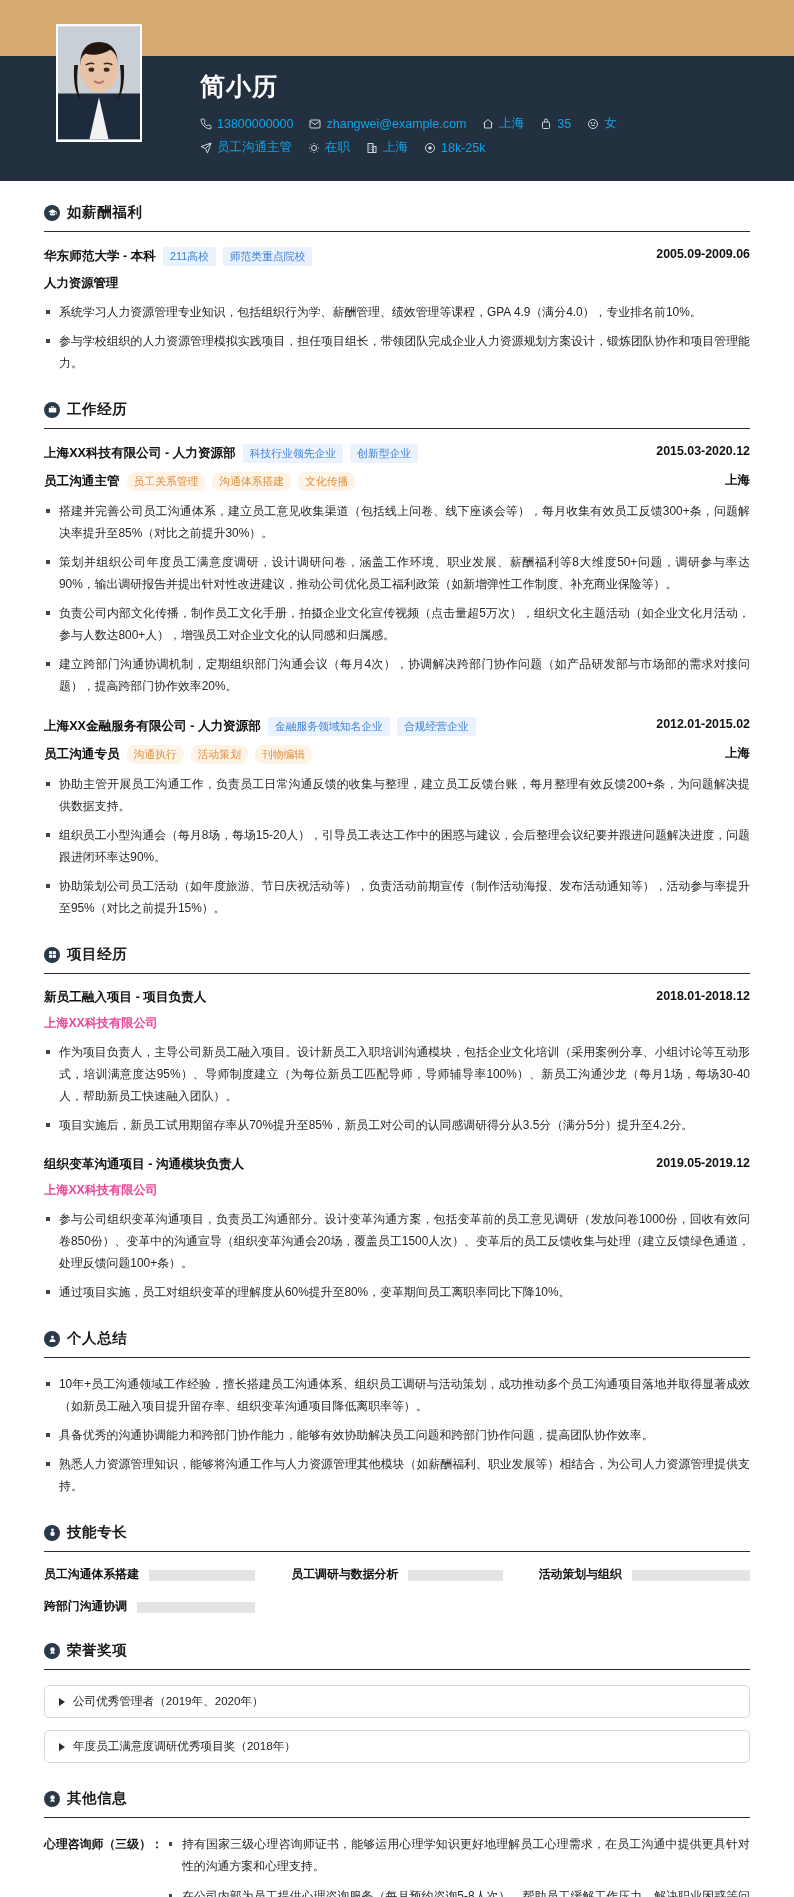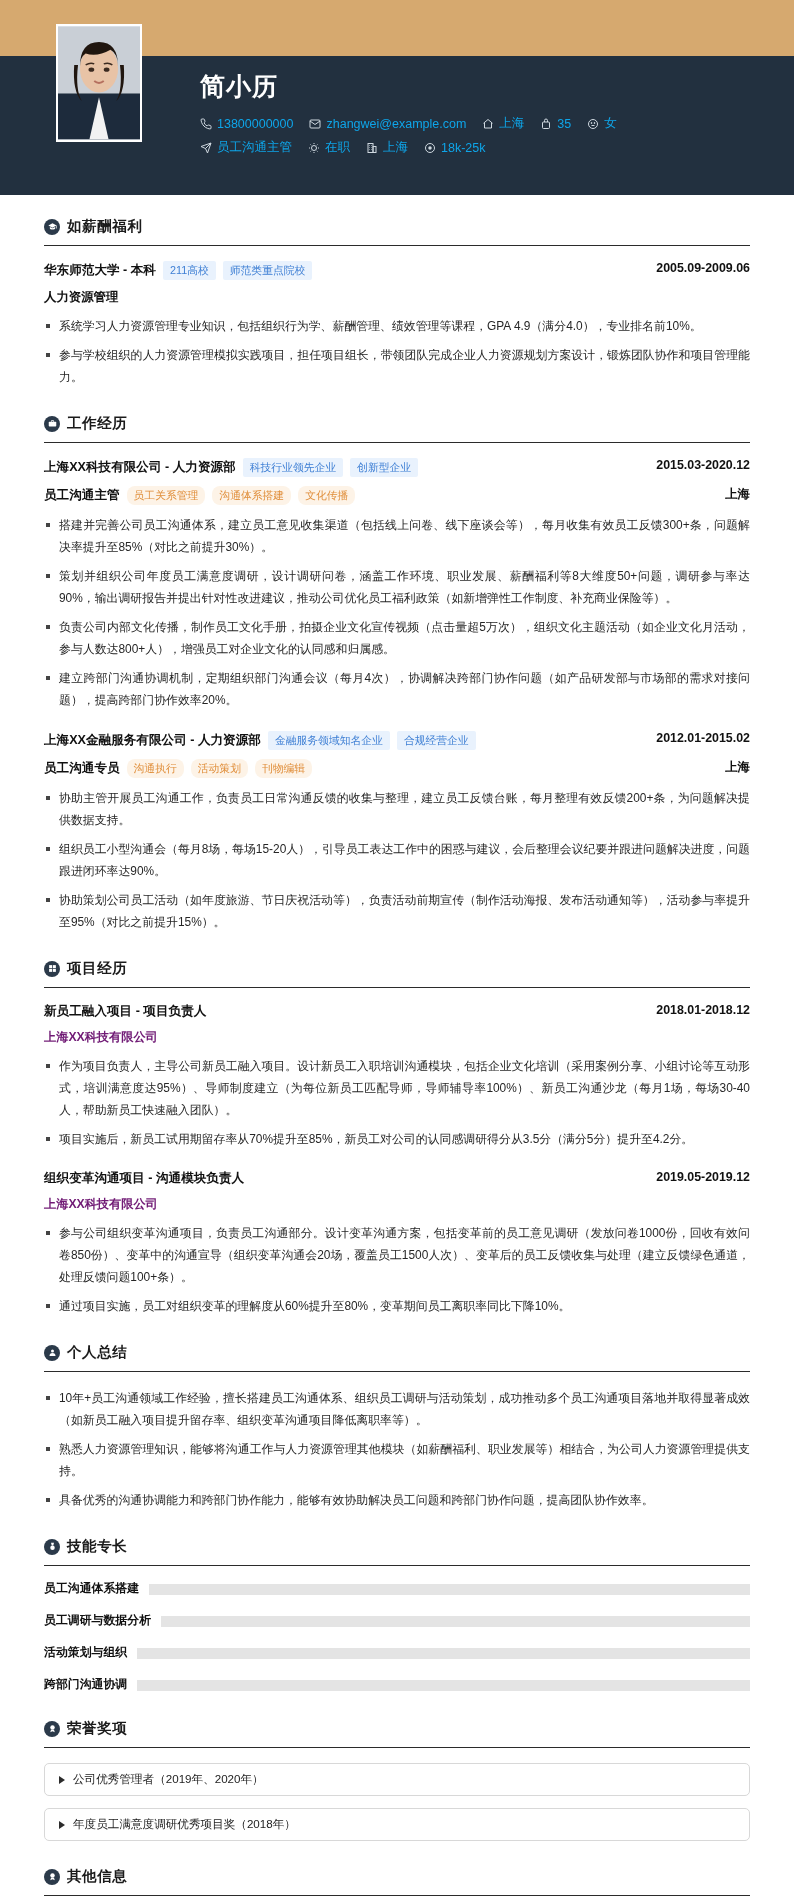--- a/index.html
+++ b/index.html
@@ -17,21 +17,21 @@
 
   
   .topbar {
     height: 56px;
     background: #d6a96f;
     width: 100%;
   }
   .header {
     background: #22303f;
     min-height: 104px;
-    padding: 0 28px 32px 28px;
+    padding: 0 28px 18px 28px;
     position: relative;
     display: flex;
     align-items: flex-start;
     justify-content: center;
   }
   .photo-wrap {
     position: absolute;
     left: 56px;
     top: -32px;
     width: 86px;
@@ -152,21 +152,21 @@
   }
   .subtitle {
     font-size: 12.4px;
     font-weight: bold;
     color: #111111;
     margin-bottom: 9px;
   }
   .company-sub {
     font-size: 12.2px;
     font-weight: bold;
-    color: #701a75;
+    color: #ec4899;
     margin-bottom: 9px;
   }
   ul.bullets {
     list-style: none;
     margin: 0;
     padding: 0;
   }
   ul.bullets li {
     position: relative;
     padding-left: 15px;
@@ -183,21 +183,21 @@
     left: 2px;
     top: 9px;
     width: 3.5px;
     height: 3.5px;
     background: #444444;
   }
 
   
   .skills-grid {
     display: grid;
-    grid-template-columns: 1fr;
+    grid-template-columns: 1fr 1fr 1fr;
     gap: 16px 36px;
   }
   .skill-row {
     display: flex;
     align-items: center;
     gap: 10px;
   }
   .skill-name {
     font-size: 11.9px;
     font-weight: bold;
@@ -494,22 +494,22 @@
         <span class="section-icon">
           <svg width="9" height="9" viewBox="0 0 24 24" fill="#ffffff">
               <circle cx="12" cy="8" r="4"></circle>
               <path d="M4 21a8 8 0 0 1 16 0z"></path>
             </svg>
         </span>
         <span class="section-title">个人总结</span>
       </div>
       <ul class="bullets">
         <li>10年+员工沟通领域工作经验，擅长搭建员工沟通体系、组织员工调研与活动策划，成功推动多个员工沟通项目落地并取得显著成效（如新员工融入项目提升留存率、组织变革沟通项目降低离职率等）。</li>
+        <li>具备优秀的沟通协调能力和跨部门协作能力，能够有效协助解决员工问题和跨部门协作问题，提高团队协作效率。</li>
         <li>熟悉人力资源管理知识，能够将沟通工作与人力资源管理其他模块（如薪酬福利、职业发展等）相结合，为公司人力资源管理提供支持。</li>
-        <li>具备优秀的沟通协调能力和跨部门协作能力，能够有效协助解决员工问题和跨部门协作问题，提高团队协作效率。</li>
       </ul>
     </div>
 
     <div class="section">
       <div class="section-head">
         <span class="section-icon">
           <svg width="9" height="9" viewBox="0 0 24 24" fill="#ffffff">
               <circle cx="12" cy="15" r="6"></circle>
               <path d="M8 2h8l-2 7h-4z"></path>
             </svg>

